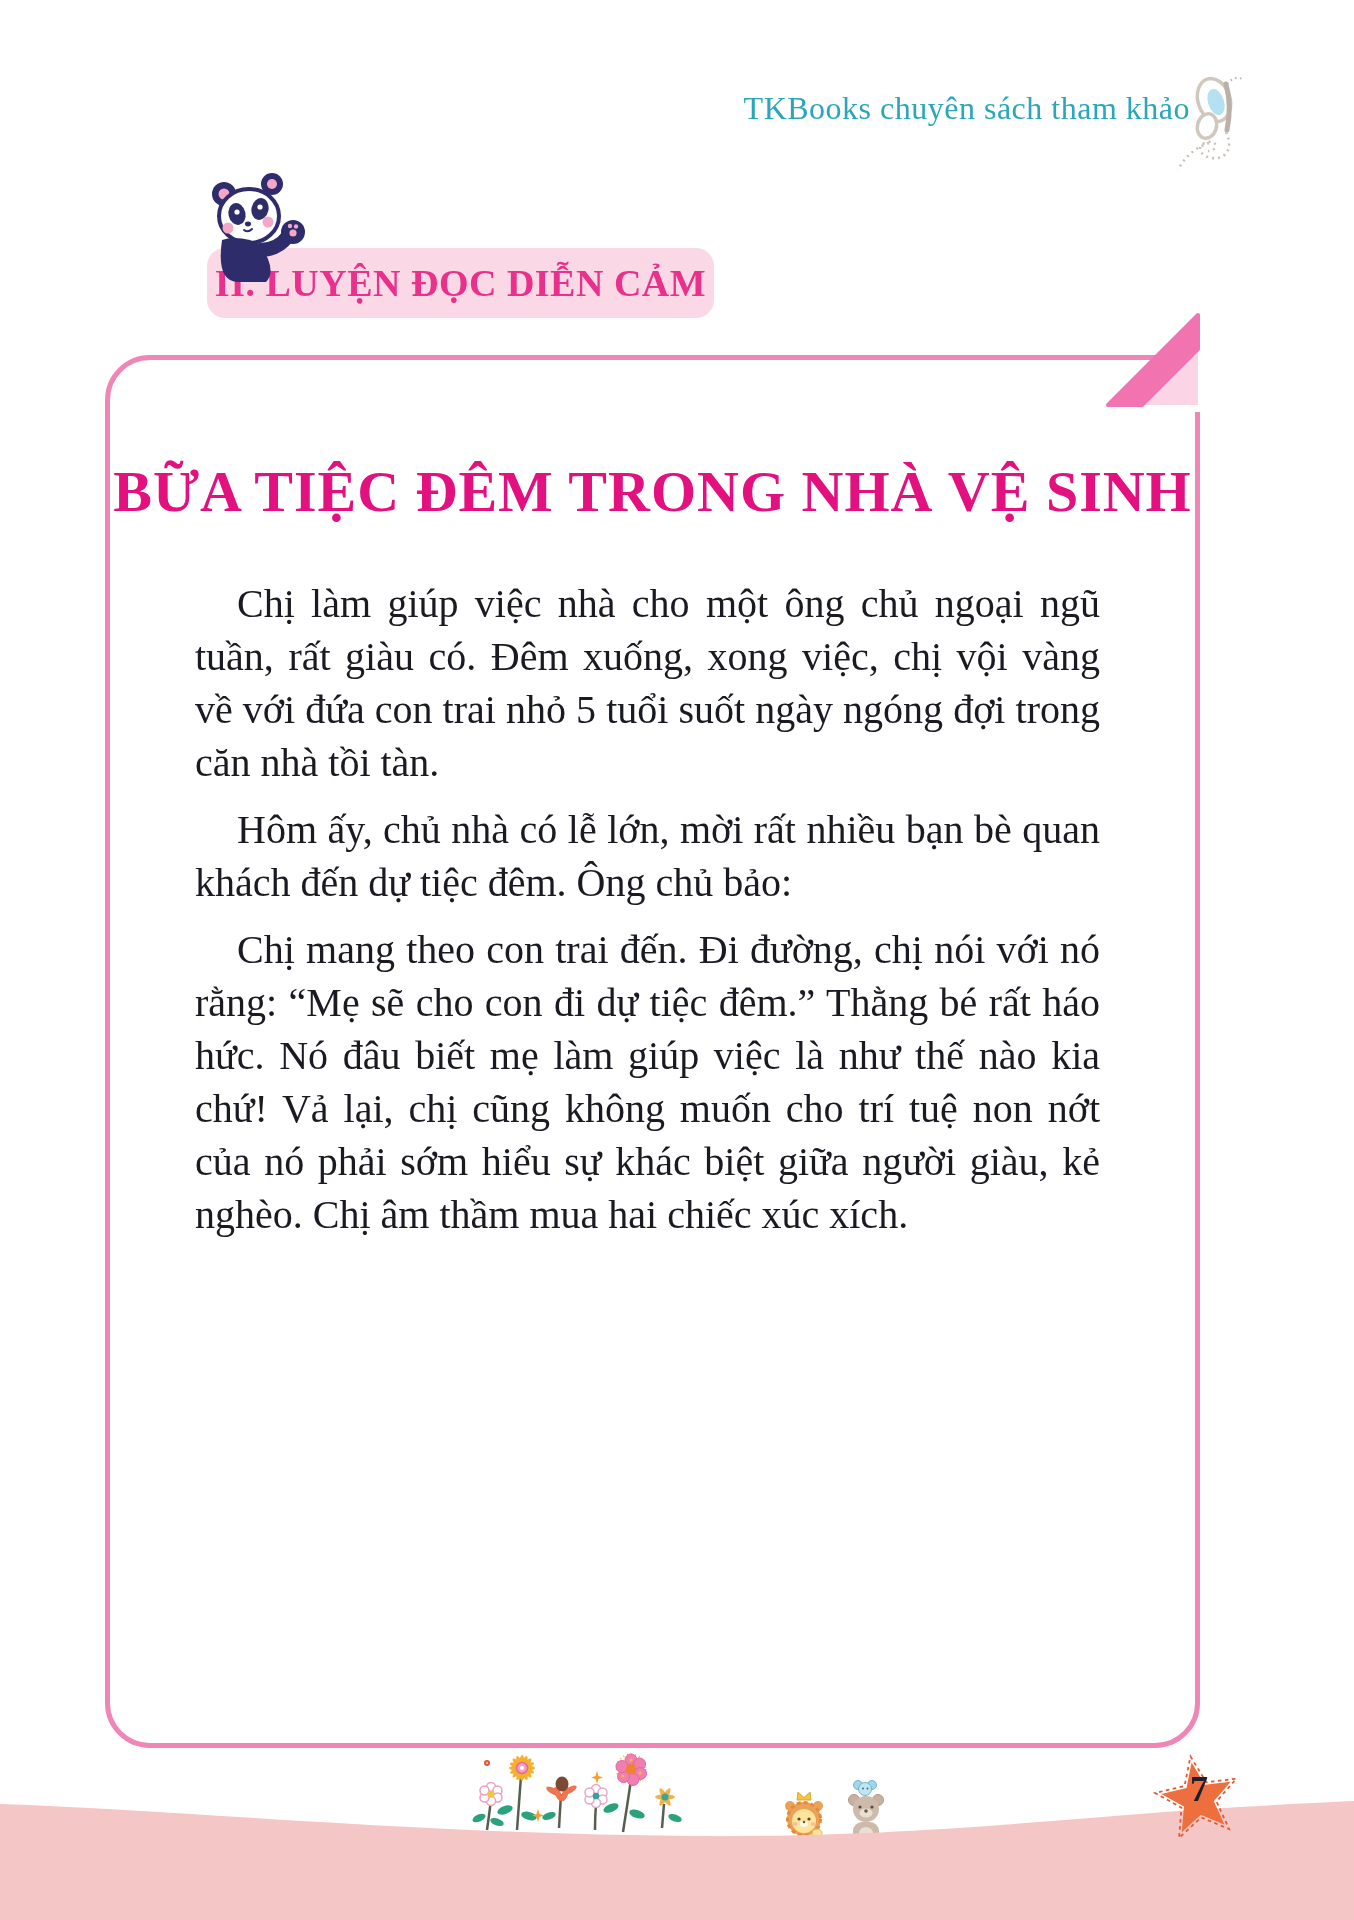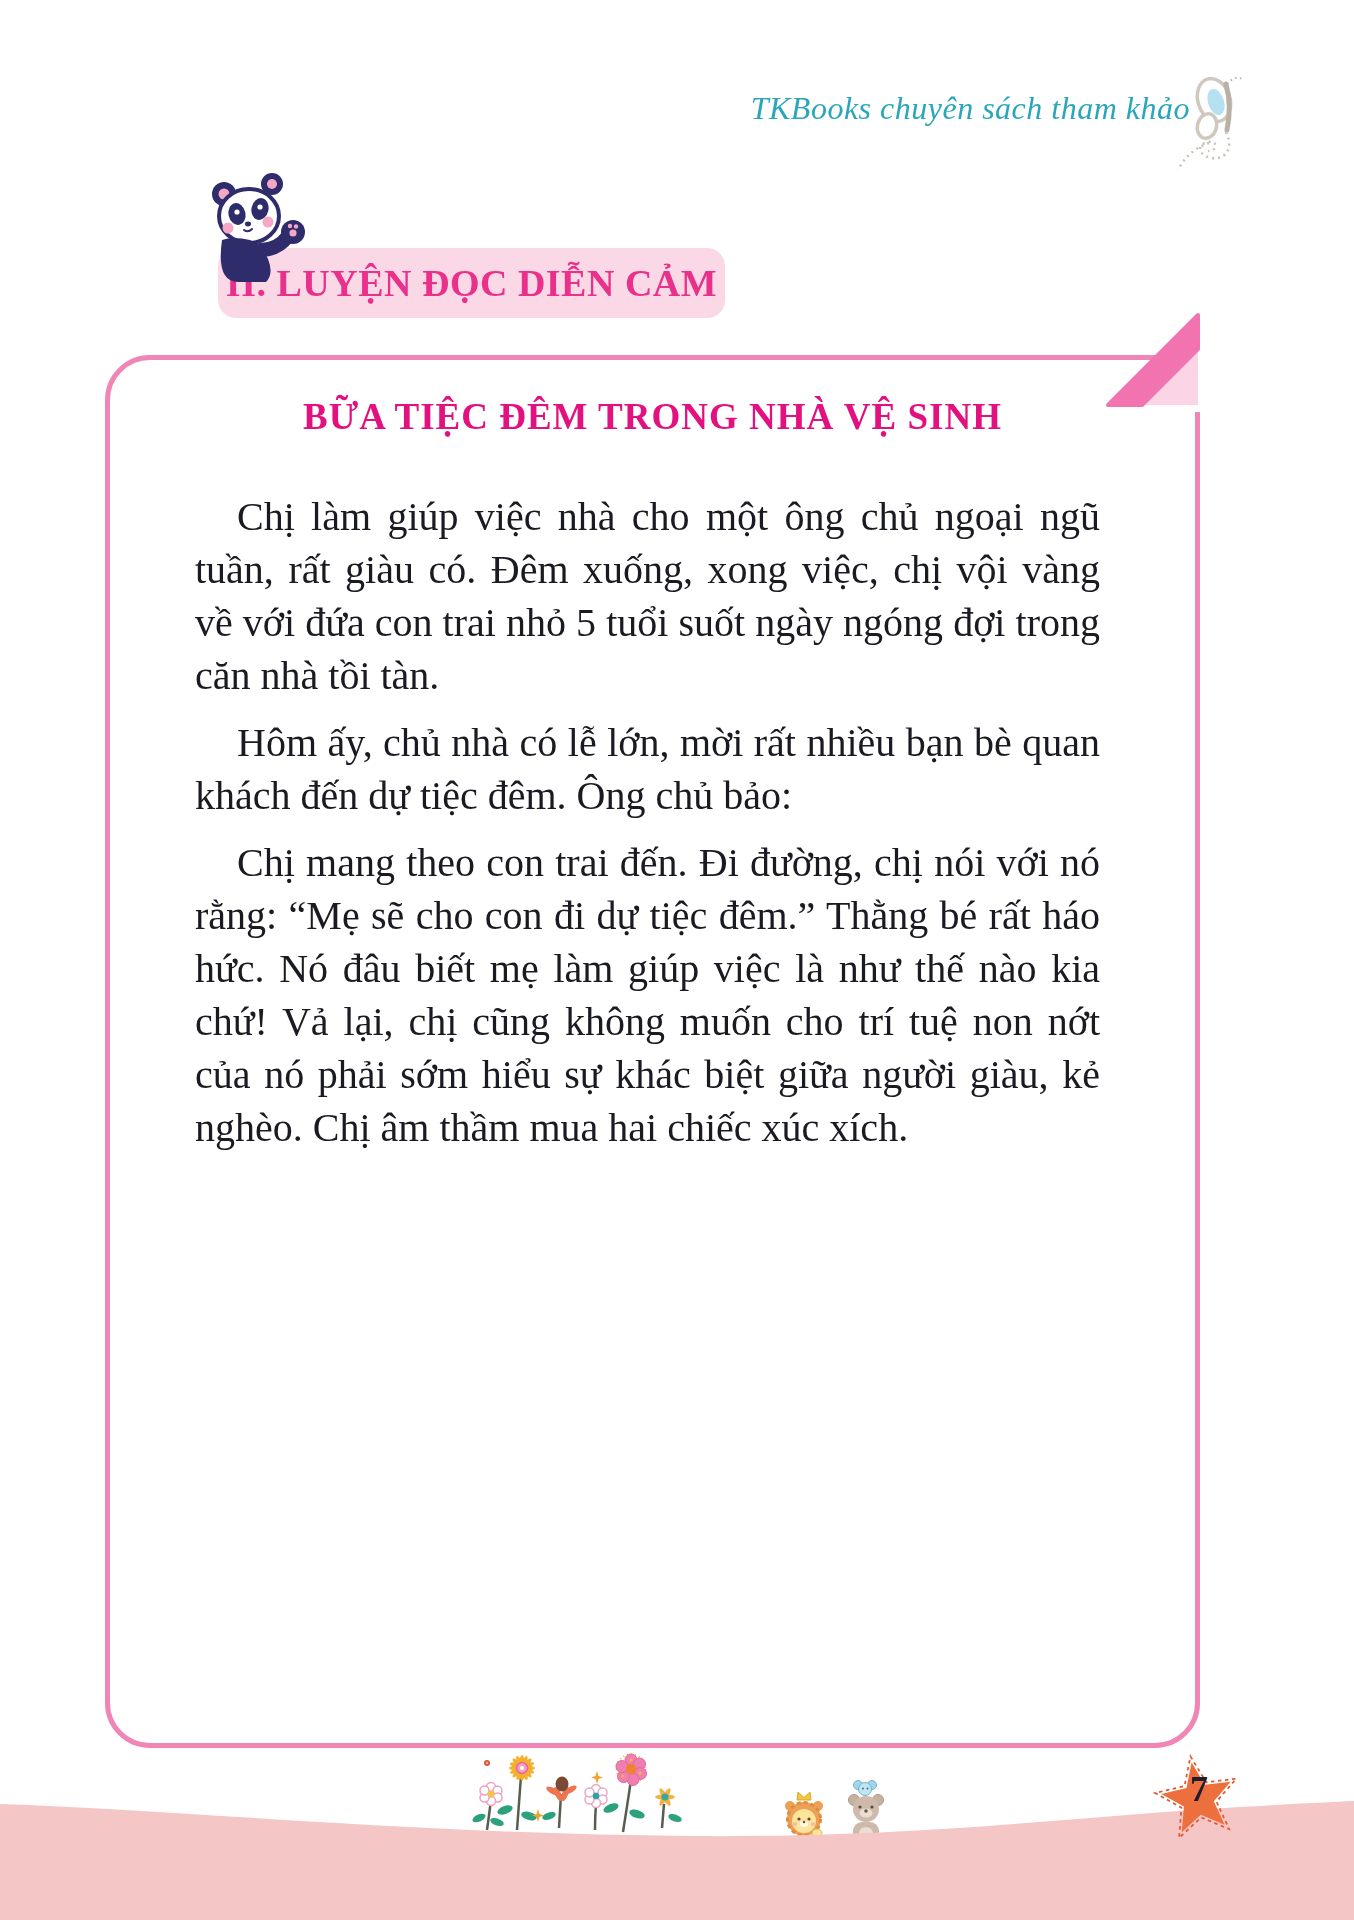--- a/index.html
+++ b/index.html
@@ -2,37 +2,37 @@
 <html><head>
 <meta charset="utf-8">
 <style>
   html,body{margin:0;padding:0;}
   body{width:1354px;height:1920px;background:#ffffff;position:relative;overflow:hidden;
        font-family:"Liberation Serif",serif;}
   .page{position:absolute;inset:0;}
 
   
   .brand{position:absolute;top:90px;left:560px;width:630px;text-align:right;
-         font-style:italic;font-size:32px;color:#2aa6ba;letter-spacing:.5px;}
+         font-size:32px;color:#2aa6ba;letter-spacing:.5px;}
   .butterfly{position:absolute;left:1176px;top:70px;width:96px;height:108px;}
 
   
   .panda{position:absolute;left:208px;top:164px;width:100px;height:118px;z-index:3;}
 
   
-  .section-banner{position:absolute;left:218px;top:248px;width:507px;height:70px;
+  .section-banner{position:absolute;left:207px;top:248px;width:507px;height:70px;
         background:#fbd8e6;border-radius:18px;z-index:2;}
   .section-banner h1{margin:0;line-height:70px;text-align:center;font-size:38px;
         font-weight:bold;color:#e9308a;letter-spacing:.5px;}
 
   
   .reading-card{position:absolute;left:105px;top:355px;width:1085px;height:1383px;
         background:#ffffff;border:5px solid #ef86b5;border-radius:45px;z-index:1;}
   .fold{position:absolute;left:1092px;top:299px;width:115px;height:115px;z-index:2;}
-  .passage-title{margin:35px 0 0 0;text-align:center;font-size:37px;font-weight:bold;
+  .passage-title{margin:98px 0 0 0;text-align:center;font-size:58px;font-weight:bold;
         color:#e2117f;letter-spacing:1px;}
   .passage{margin-top:52px;padding:0 95px 0 85px;}
   .passage p{margin:0 0 14px 0;font-size:40px;line-height:53px;
         color:#1a1a22;text-align:justify;text-indent:42px;}
 
   
   .flowers{position:absolute;left:465px;top:1742px;width:225px;height:92px;z-index:4;}
   .lion{position:absolute;left:778px;top:1790px;width:52px;height:50px;z-index:4;}
   .bear{position:absolute;left:842px;top:1778px;width:48px;height:64px;z-index:4;}
   .footer-wave{position:absolute;left:0;top:1790px;width:1354px;height:130px;z-index:5;}

